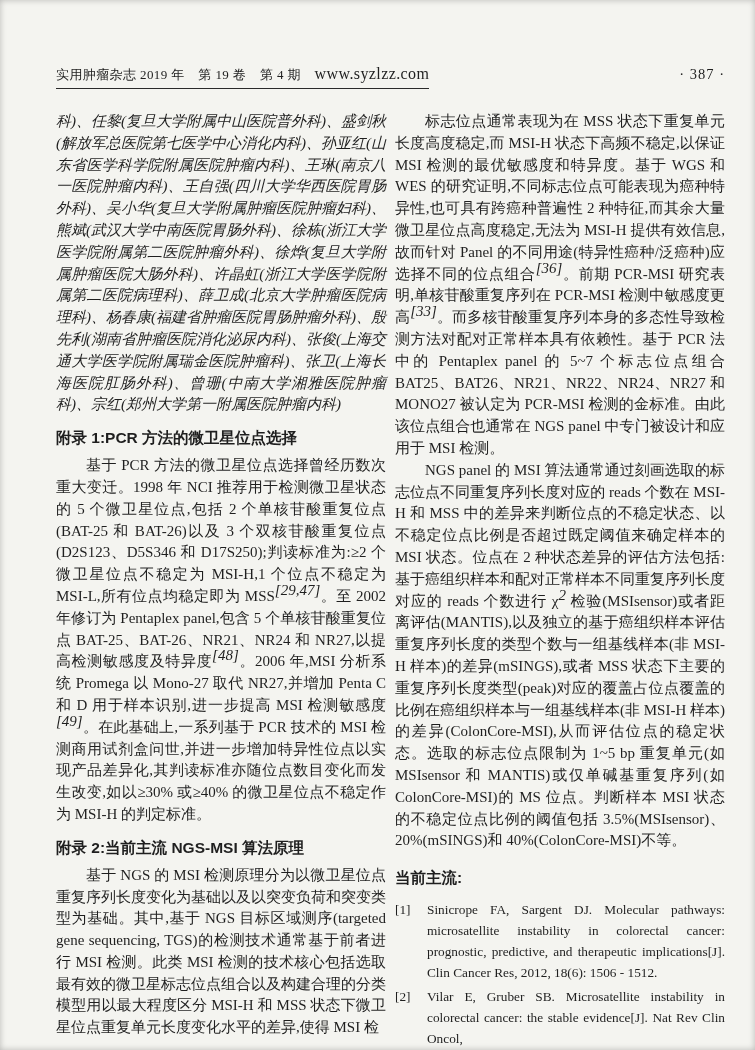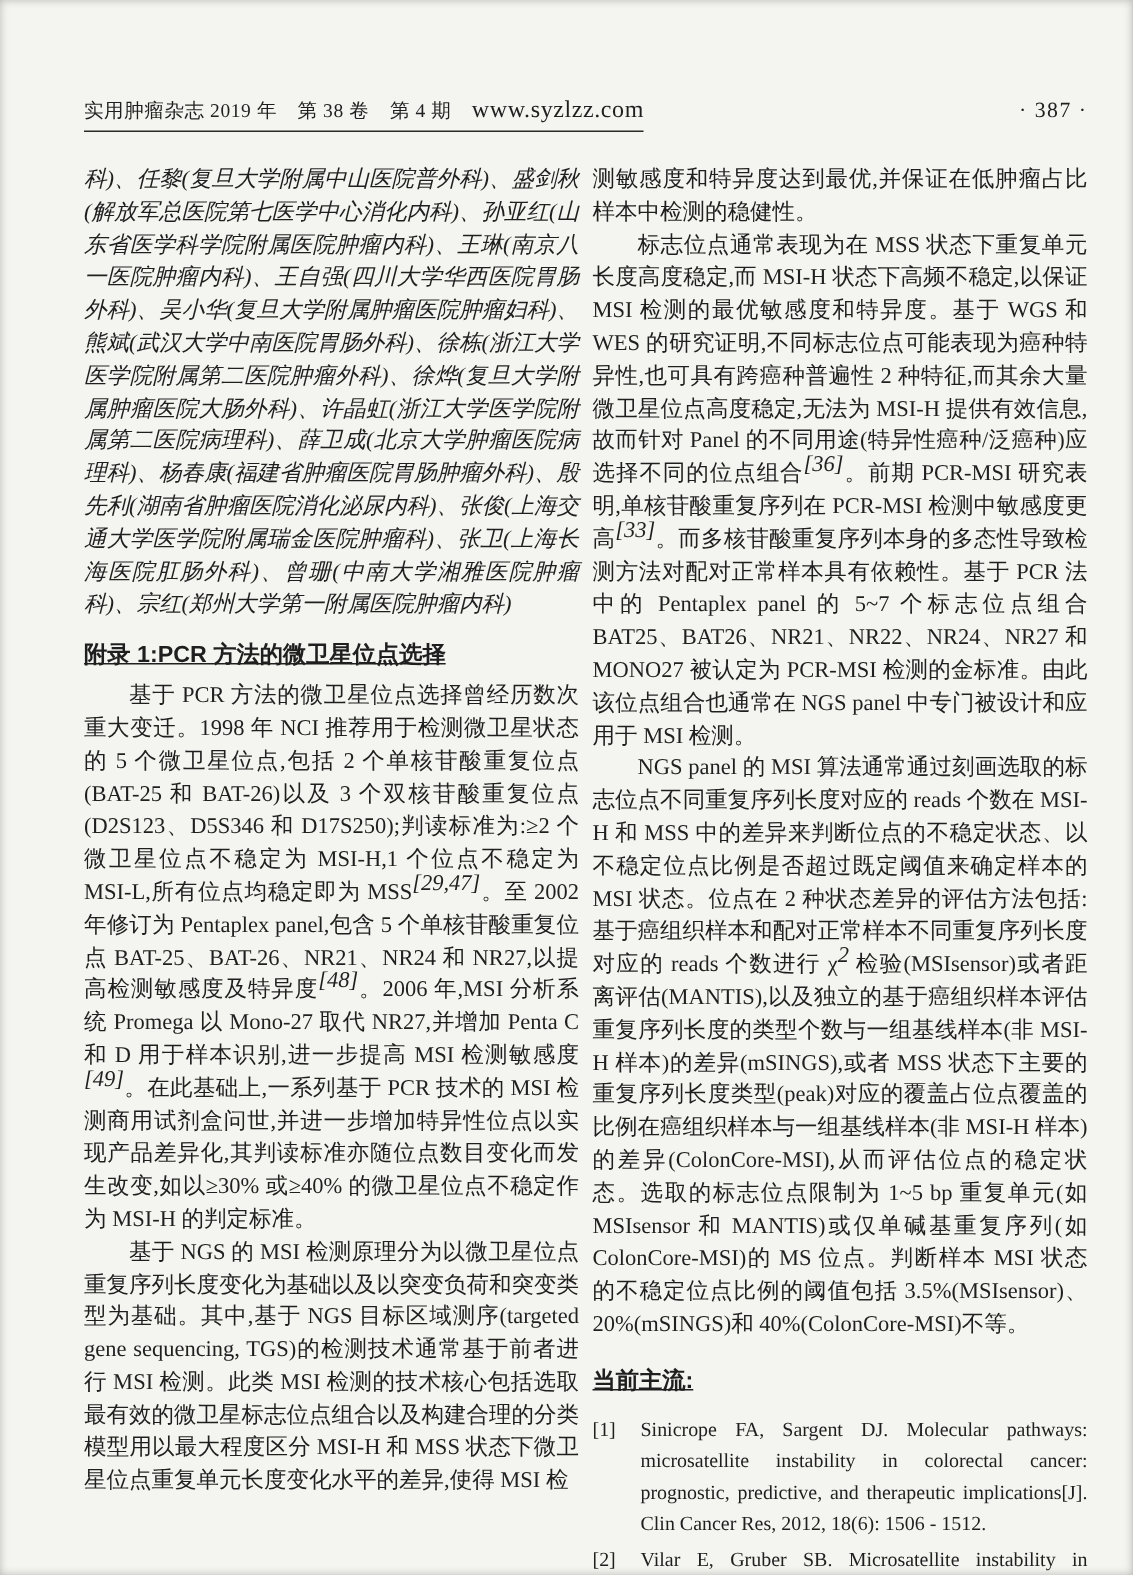--- a/index.html
+++ b/index.html
@@ -53,63 +53,62 @@
     letter-spacing: 0;
     font-style: italic;
   }
   .appendix-heading, .refs-heading {
     font-family: "Liberation Sans", "DejaVu Sans", sans-serif;
     font-weight: bold;
     font-size: 15.5px;
     margin: 11px 0 6px 0;
     line-height: 22px;
     text-align: left;
-    text-decoration: underline;
   }
   .refs-heading { margin: 15px 0 10px 0; }
   .ref-list { margin: 0; padding: 0; list-style: none; }
   .ref-item {
     display: flex;
     font-size: 13.3px;
     line-height: 21px;
     margin-bottom: 3px;
   }
   .ref-label { flex: 0 0 32px; }
   .ref-text { flex: 1; text-align: justify; }
 </style>
 </head>
 <body>
 
 <div class="page">
 
   <header class="page-header">
     <span class="journal-info">
       <span>实用肿瘤杂志 2019 年</span>
-      <span>第 38 卷</span>
+      <span>第 19 卷</span>
       <span>第 4 期</span>
       <span class="site">www.syzlzz.com</span>
     </span>
     <span class="page-number">· 387 ·</span>
   </header>
 
   <div class="columns">
 
     <div class="col">
       <p class="para kai">科)、任黎(复旦大学附属中山医院普外科)、盛剑秋(解放军总医院第七医学中心消化内科)、孙亚红(山东省医学科学院附属医院肿瘤内科)、王琳(南京八一医院肿瘤内科)、王自强(四川大学华西医院胃肠外科)、吴小华(复旦大学附属肿瘤医院肿瘤妇科)、熊斌(武汉大学中南医院胃肠外科)、徐栋(浙江大学医学院附属第二医院肿瘤外科)、徐烨(复旦大学附属肿瘤医院大肠外科)、许晶虹(浙江大学医学院附属第二医院病理科)、薛卫成(北京大学肿瘤医院病理科)、杨春康(福建省肿瘤医院胃肠肿瘤外科)、殷先利(湖南省肿瘤医院消化泌尿内科)、张俊(上海交通大学医学院附属瑞金医院肿瘤科)、张卫(上海长海医院肛肠外科)、曾珊(中南大学湘雅医院肿瘤科)、宗红(郑州大学第一附属医院肿瘤内科)</p>
 
       <h3 class="appendix-heading">附录 1:PCR 方法的微卫星位点选择</h3>
 
       <p class="para indent"><span>基于 PCR 方法的微卫星位点选择曾经历数次重大变迁。1998 年 NCI 推荐用于检测微卫星状态的 5 个微卫星位点,包括 2 个单核苷酸重复位点(BAT-25 和 BAT-26)以及 3 个双核苷酸重复位点(D2S123、D5S346 和 D17S250);判读标准为:≥2 个微卫星位点不稳定为 MSI-H,1 个位点不稳定为 MSI-L,所有位点均稳定即为 MSS</span><sup class="cite">[29,47]</sup><span>。至 2002 年修订为 Pentaplex panel,包含 5 个单核苷酸重复位点 BAT-25、BAT-26、NR21、NR24 和 NR27,以提高检测敏感度及特异度</span><sup class="cite">[48]</sup><span>。2006 年,MSI 分析系统 Promega 以 Mono-27 取代 NR27,并增加 Penta C 和 D 用于样本识别,进一步提高 MSI 检测敏感度</span><sup class="cite">[49]</sup><span>。在此基础上,一系列基于 PCR 技术的 MSI 检测商用试剂盒问世,并进一步增加特异性位点以实现产品差异化,其判读标准亦随位点数目变化而发生改变,如以≥30% 或≥40% 的微卫星位点不稳定作为 MSI-H 的判定标准。</span></p>
 
+      <h3 class="appendix-heading">附录 2:当前主流 NGS-MSI 算法原理</h3>
 
       <p class="para indent">基于 NGS 的 MSI 检测原理分为以微卫星位点重复序列长度变化为基础以及以突变负荷和突变类型为基础。其中,基于 NGS 目标区域测序(targeted gene sequencing, TGS)的检测技术通常基于前者进行 MSI 检测。此类 MSI 检测的技术核心包括选取最有效的微卫星标志位点组合以及构建合理的分类模型用以最大程度区分 MSI-H 和 MSS 状态下微卫星位点重复单元长度变化水平的差异,使得 MSI 检</p>
     </div>
 
     <div class="col">
-      <p class="para">测敏感度和特异度达到最优,并保证在低肿瘤占比样本中检测的稳健性。</p>
 
       <p class="para indent"><span>标志位点通常表现为在 MSS 状态下重复单元长度高度稳定,而 MSI-H 状态下高频不稳定,以保证 MSI 检测的最优敏感度和特异度。基于 WGS 和 WES 的研究证明,不同标志位点可能表现为癌种特异性,也可具有跨癌种普遍性 2 种特征,而其余大量微卫星位点高度稳定,无法为 MSI-H 提供有效信息,故而针对 Panel 的不同用途(特异性癌种/泛癌种)应选择不同的位点组合</span><sup class="cite">[36]</sup><span>。前期 PCR-MSI 研究表明,单核苷酸重复序列在 PCR-MSI 检测中敏感度更高</span><sup class="cite">[33]</sup><span>。而多核苷酸重复序列本身的多态性导致检测方法对配对正常样本具有依赖性。基于 PCR 法中的 Pentaplex panel 的 5~7 个标志位点组合 BAT25、BAT26、NR21、NR22、NR24、NR27 和 MONO27 被认定为 PCR-MSI 检测的金标准。由此该位点组合也通常在 NGS panel 中专门被设计和应用于 MSI 检测。</span></p>
 
       <p class="para indent"><span>NGS panel 的 MSI 算法通常通过刻画选取的标志位点不同重复序列长度对应的 reads 个数在 MSI-H 和 MSS 中的差异来判断位点的不稳定状态、以不稳定位点比例是否超过既定阈值来确定样本的 MSI 状态。位点在 2 种状态差异的评估方法包括:基于癌组织样本和配对正常样本不同重复序列长度对应的 reads 个数进行 χ</span><sup class="cite">2</sup><span> 检验(MSIsensor)或者距离评估(MANTIS),以及独立的基于癌组织样本评估重复序列长度的类型个数与一组基线样本(非 MSI-H 样本)的差异(mSINGS),或者 MSS 状态下主要的重复序列长度类型(peak)对应的覆盖占位点覆盖的比例在癌组织样本与一组基线样本(非 MSI-H 样本)的差异(ColonCore-MSI),从而评估位点的稳定状态。选取的标志位点限制为 1~5 bp 重复单元(如 MSIsensor 和 MANTIS)或仅单碱基重复序列(如 ColonCore-MSI)的 MS 位点。判断样本 MSI 状态的不稳定位点比例的阈值包括 3.5%(MSIsensor)、20%(mSINGS)和 40%(ColonCore-MSI)不等。</span></p>
 
       <h3 class="refs-heading">当前主流:</h3>
 
       <ol class="ref-list">
         <li class="ref-item">
           <span class="ref-label">[1]</span>

